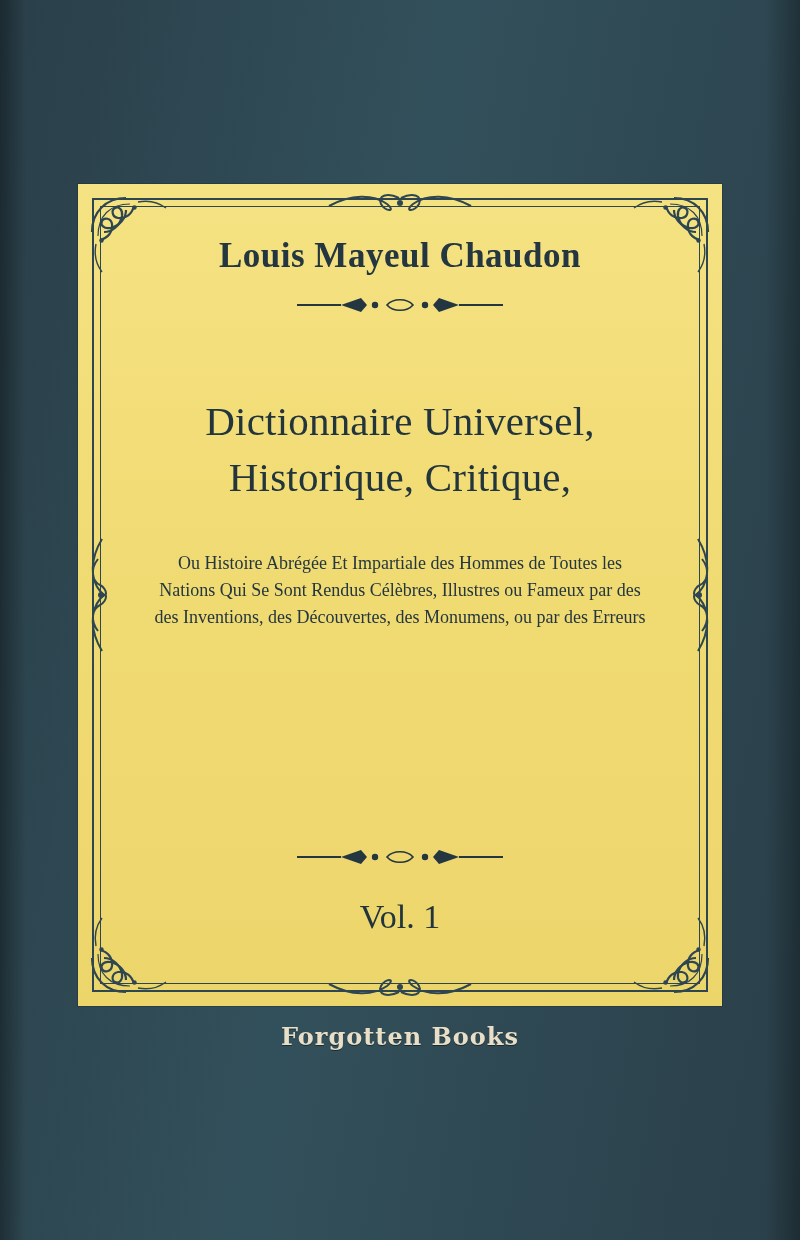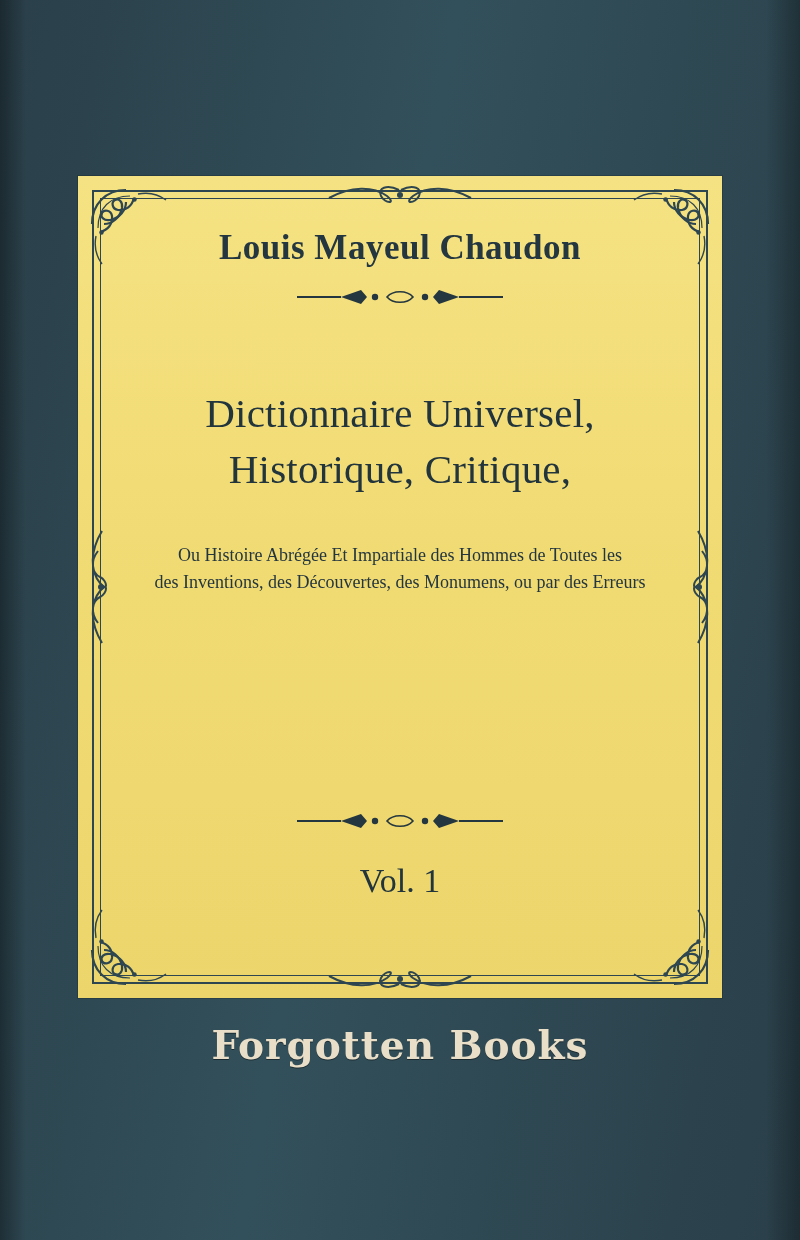--- a/index.html
+++ b/index.html
@@ -35,21 +35,21 @@
     right: 0; top: 0;
     width: 34px; height: 100%;
     background: linear-gradient(270deg, rgba(0,0,0,0.30), rgba(0,0,0,0));
     pointer-events: none;
   }
 
   
   .panel {
     position: absolute;
     left: 78px;
-    top: 176px;
+    top: 184px;
     width: 644px;
     height: 822px;
     background: #f2de79;
     background: linear-gradient(180deg, #f5e282 0%, #f0da72 50%, #ecd66c 100%);
     box-shadow: 0 0 0 1px rgba(0,0,0,0.15);
   }
 
   
   .panel-border-outer {
     position: absolute;
@@ -150,21 +150,21 @@
   
   .publisher {
     position: absolute;
     left: 0;
     right: 0;
     top: 1022px;
     text-align: center;
     color: #e9dfc8;
     font-family: "DejaVu Serif", serif;
     font-weight: bold;
-    font-size: 39px;
+    font-size: 24px;
     letter-spacing: 1px;
     text-shadow: 0 1px 0 rgba(0,0,0,0.45);
   }
 </style>
 </head>
 <body>
 
 <div class="cover">
 
   <div class="spine-shade"></div>
@@ -269,20 +269,21 @@
         </svg>
       </div>
 
       <div class="title">
         <span class="line">Dictionnaire Universel,</span>
         <span class="line">Historique, Critique,</span>
       </div>
 
       <div class="subtitle">
         <span class="line">Ou Histoire Abrégée Et Impartiale des Hommes de Toutes les</span>
+        <span class="line">Nations Qui Se Sont Rendus Célèbres, Illustres ou Fameux par des</span>
         <span class="line">des Inventions, des Découvertes, des Monumens, ou par des Erreurs</span>
       </div>
 
       <div class="divider2">
         <svg viewBox="0 0 210 26" fill="none" stroke="currentColor" stroke-width="1.6">
           <path d="M2 13 L46 13" stroke-width="2"></path>
           <path d="M208 13 L164 13" stroke-width="2"></path>
           <path d="M46 13 L66 6 L72 13 L66 20 Z" fill="currentColor" stroke="none"></path>
           <path d="M164 13 L144 6 L138 13 L144 20 Z" fill="currentColor" stroke="none"></path>
           <circle cx="80" cy="13" r="3.2" fill="currentColor" stroke="none"></circle>

